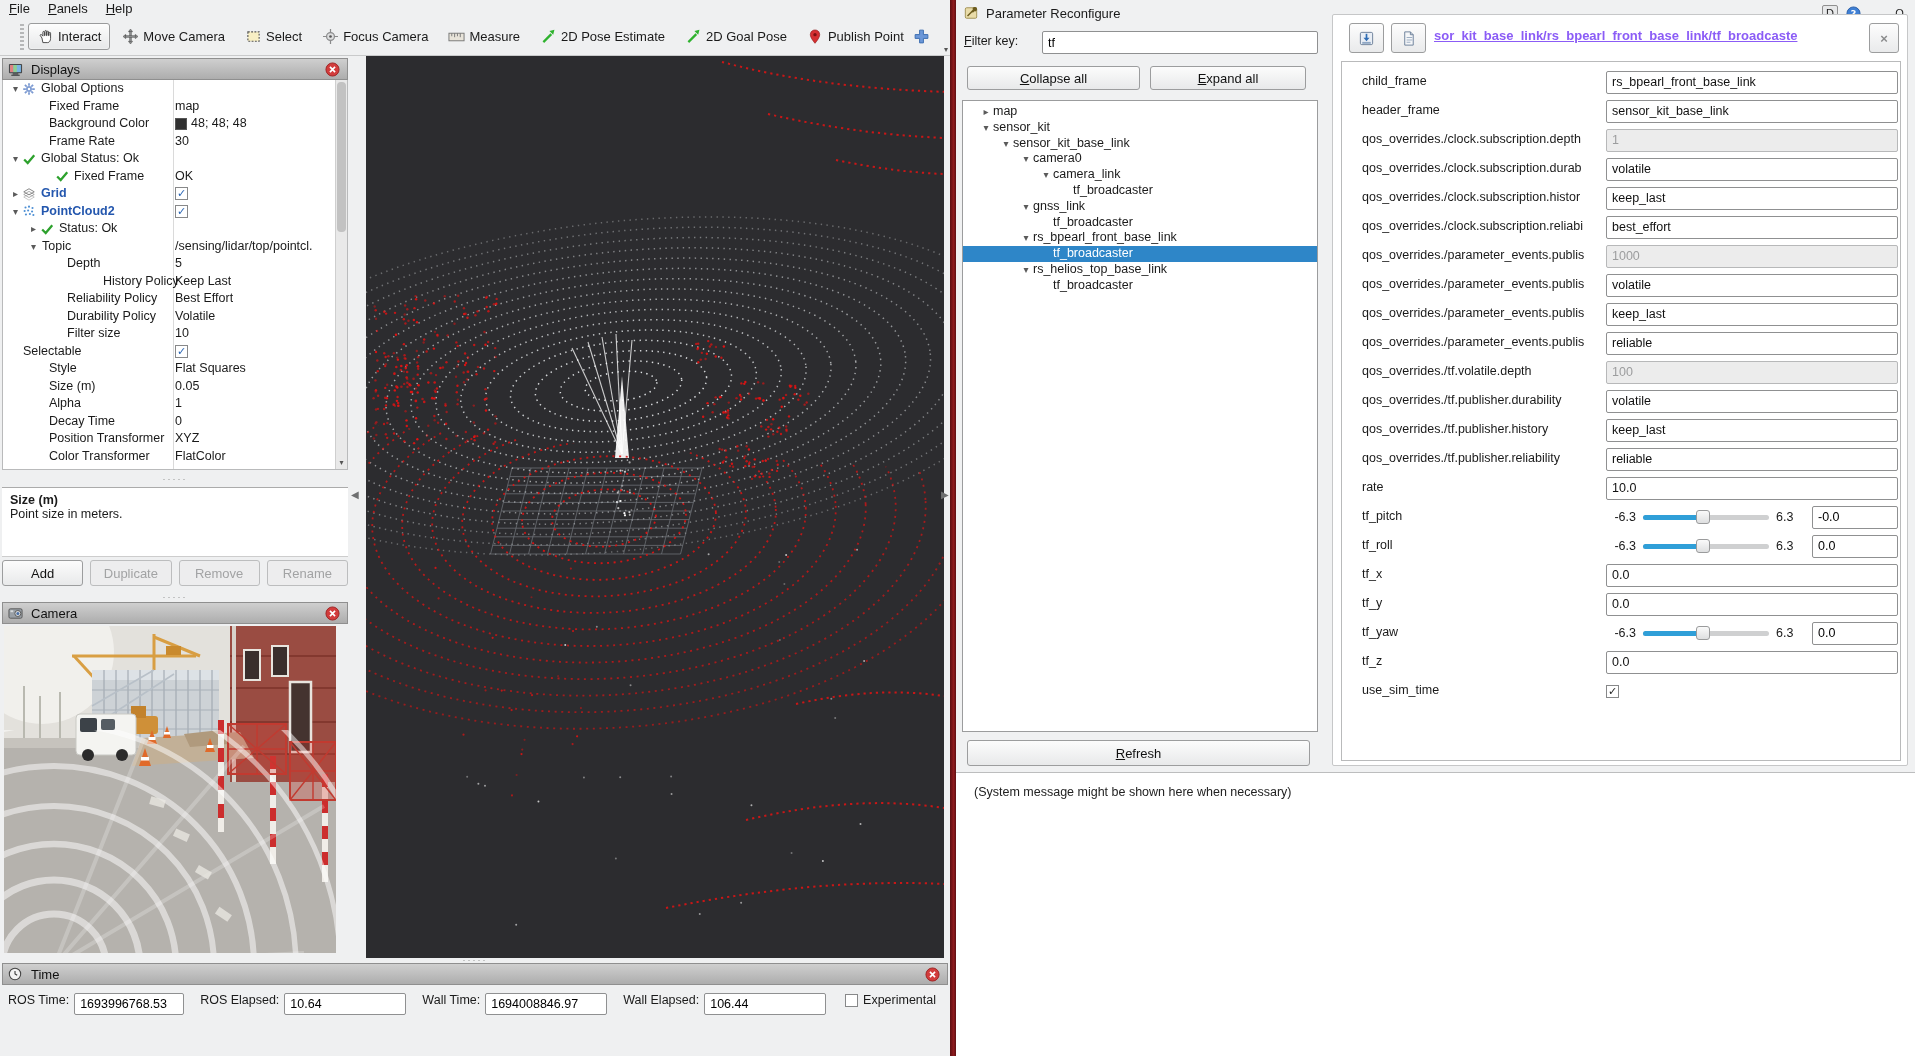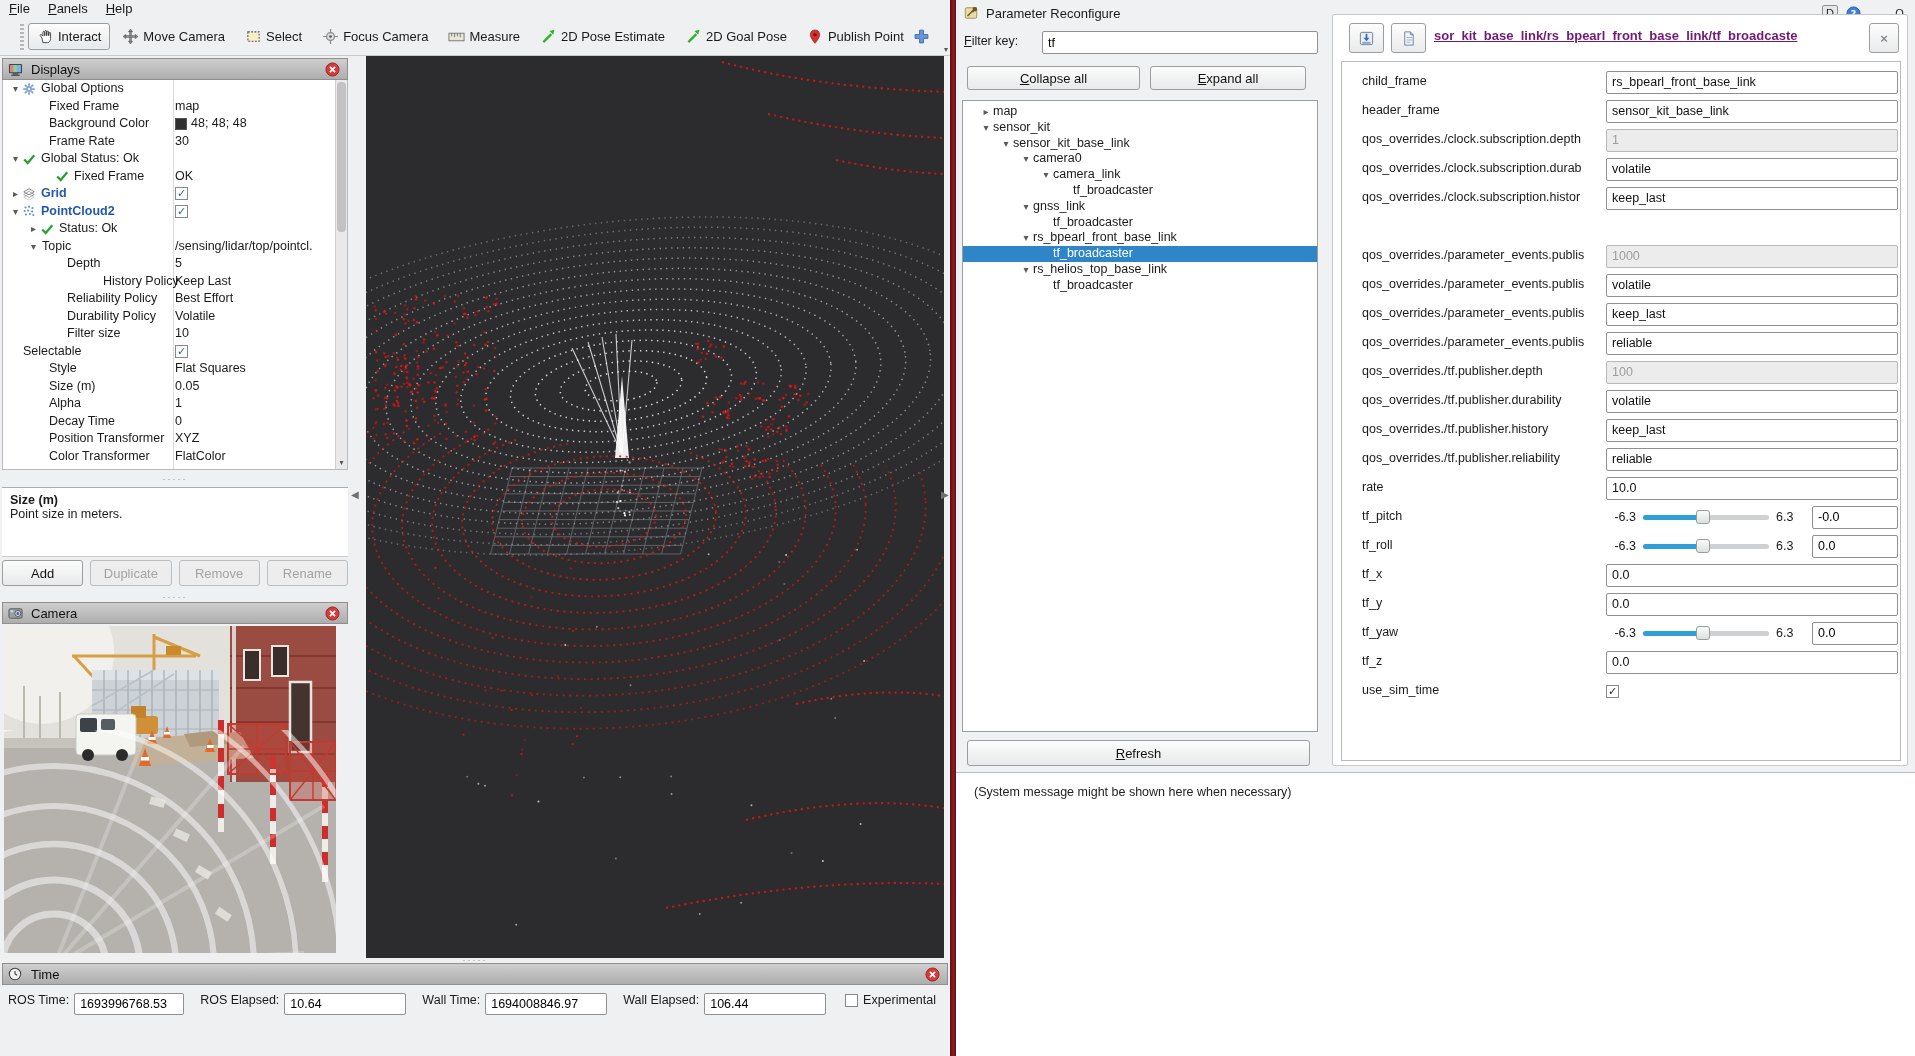--- a/index.html
+++ b/index.html
@@ -86,21 +86,21 @@
   .rrow .tarrow { width:14px; }
   .rrow.sel { background:#2e86c8; color:#fff; }
   #refresh-btn { position:absolute; left:17px; top:740px; width:343px; height:26px; }
   #rdivider { position:absolute; left:6px; top:772px; right:0; height:1px; background:#bcbdbe; }
   #rmsg { position:absolute; left:6px; top:773px; right:0; bottom:0; background:#fff; padding:12px 18px; font-size:12.5px; color:#222; }
 
   
   #rcard { position:absolute; left:382px; top:14px; width:576px; height:752px; background:#fff; border:1px solid #c6c7c8; border-radius:2px; }
   .tabbtn { position:absolute; top:8px; width:35px; height:30px; background:linear-gradient(#fdfdfd,#e9eaeb); border:1px solid #9c9d9e; border-radius:3px; display:flex; align-items:center; justify-content:center; }
   #tab-save { left:16px; } #tab-load { left:58px; }
-  #tab-title { position:absolute; left:101px; right:44px; top:13px; font-size:13px; font-weight:bold; text-decoration:underline; white-space:nowrap; overflow:hidden; color:#701a75; }
+  #tab-title { position:absolute; left:101px; right:44px; top:13px; font-size:13px; font-weight:bold; text-decoration:underline; white-space:nowrap; overflow:hidden; color:#8b5cf6; }
   #tab-close { position:absolute; right:8px; top:8px; width:30px; height:30px; background:linear-gradient(#fdfdfd,#e9eaeb); border:1px solid #9c9d9e; border-radius:3px; display:flex; align-items:center; justify-content:center; color:#8a8b8c; font-weight:bold; font-size:13px; }
   #pbox { position:absolute; left:8px; top:46px; width:560px; height:700px; border:1px solid #b9babb; background:#fff; overflow:hidden; }
   .prow { position:absolute; left:0; width:100%; height:24px; }
   .plabel { position:absolute; left:20px; top:4px; width:238px; white-space:nowrap; overflow:hidden; font-size:12.5px; }
   .pctrl { position:absolute; left:264px; top:0; width:292px; height:24px; display:flex; align-items:center; }
   .pinput { width:292px; height:23px; border:1px solid #8f9091; border-radius:2px; background:#fff; padding:0 5px; font-size:12.5px; font-family:"Liberation Sans",sans-serif; color:#111; }
   .pinput.pdis { background:#ececec; color:#9c9d9e; border-color:#b7b8b9; }
   .smin { width:30px; text-align:right; margin-right:7px; font-size:12.5px; }
   .smax { width:26px; text-align:left; margin-left:7px; font-size:12.5px; }
   .strack { position:relative; width:126px; height:5px; background:#cfd0d1; border-radius:3px; }
@@ -1201,20 +1201,26 @@
             <span class="pctrl">
               <input class="pinput" value="volatile" style="">
             </span>
           </div>
           <div class="prow" style="top: 124px;">
             <span class="plabel">qos_overrides./clock.subscription.histor</span>
             <span class="pctrl">
               <input class="pinput" value="keep_last" style="">
             </span>
           </div>
+          <div class="prow" style="top: 153px;">
+            <span class="plabel">qos_overrides./clock.subscription.reliabi</span>
+            <span class="pctrl">
+              <input class="pinput" value="best_effort" style="">
+            </span>
+          </div>
           <div class="prow" style="top: 182px;">
             <span class="plabel">qos_overrides./parameter_events.publis</span>
             <span class="pctrl">
               <input class="pinput pdis" readonly="" value="1000" style="">
             </span>
           </div>
           <div class="prow" style="top: 211px;">
             <span class="plabel">qos_overrides./parameter_events.publis</span>
             <span class="pctrl">
               <input class="pinput" value="volatile" style="">
@@ -1226,21 +1232,21 @@
               <input class="pinput" value="keep_last" style="">
             </span>
           </div>
           <div class="prow" style="top: 269px;">
             <span class="plabel">qos_overrides./parameter_events.publis</span>
             <span class="pctrl">
               <input class="pinput" value="reliable" style="">
             </span>
           </div>
           <div class="prow" style="top: 298px;">
-            <span class="plabel">qos_overrides./tf.publisher.depth</span>
+            <span class="plabel">qos_overrides./tf.volatile.depth</span>
             <span class="pctrl">
               <input class="pinput pdis" readonly="" value="100" style="">
             </span>
           </div>
           <div class="prow" style="top: 327px;">
             <span class="plabel">qos_overrides./tf.publisher.durability</span>
             <span class="pctrl">
               <input class="pinput" value="volatile" style="">
             </span>
           </div>

